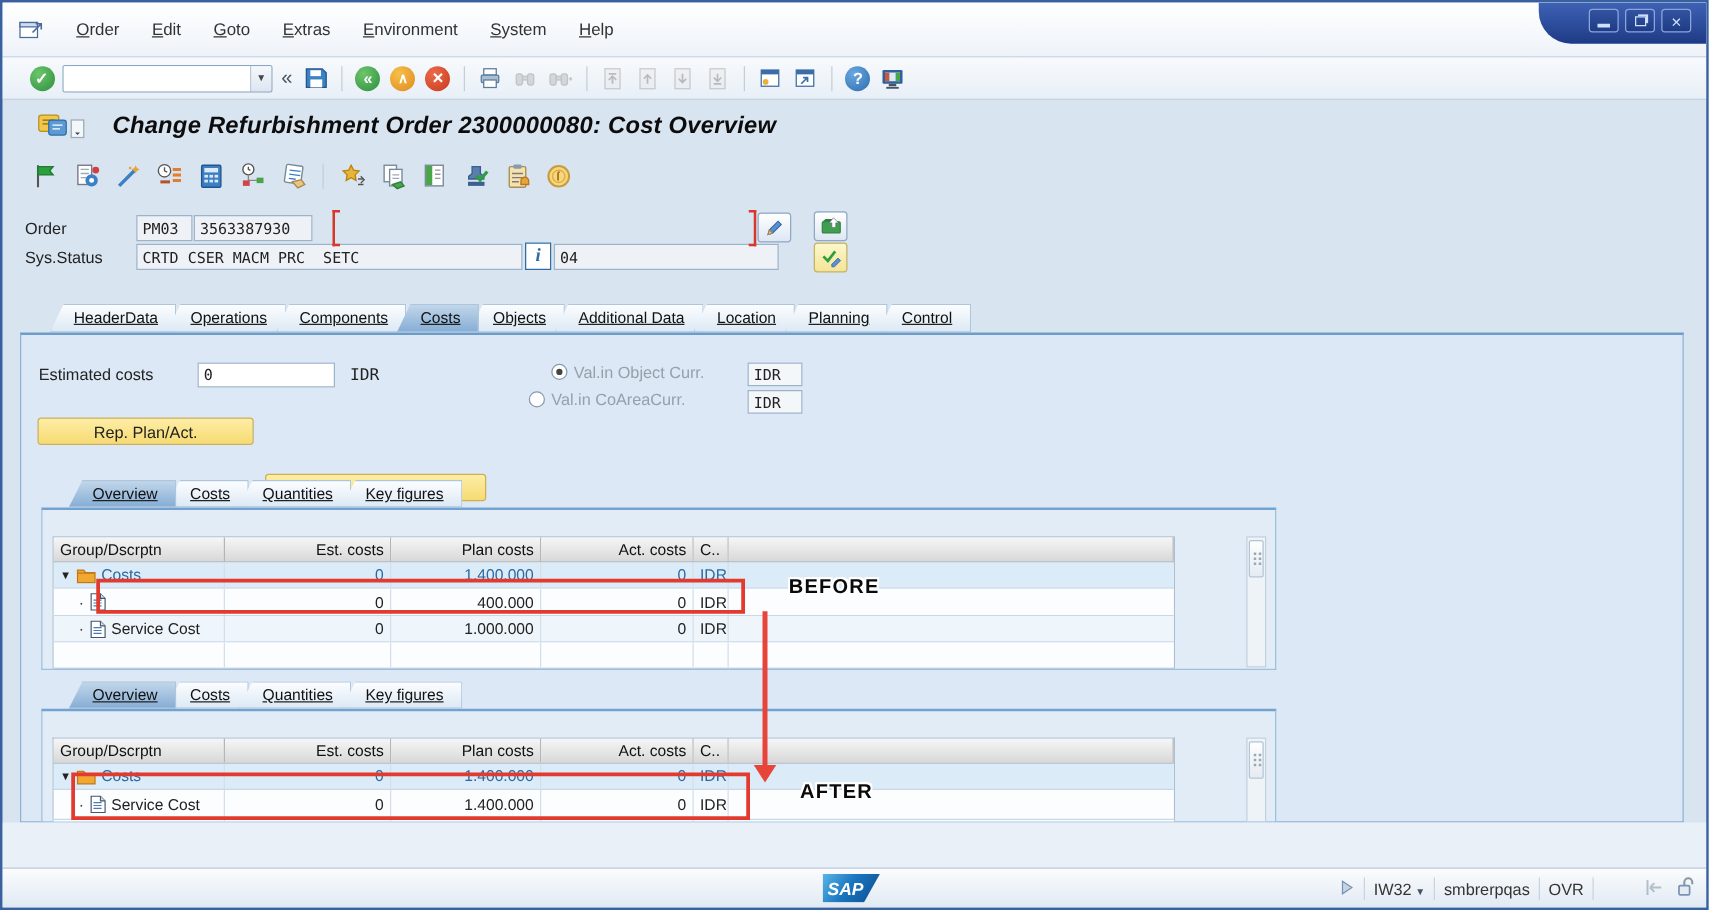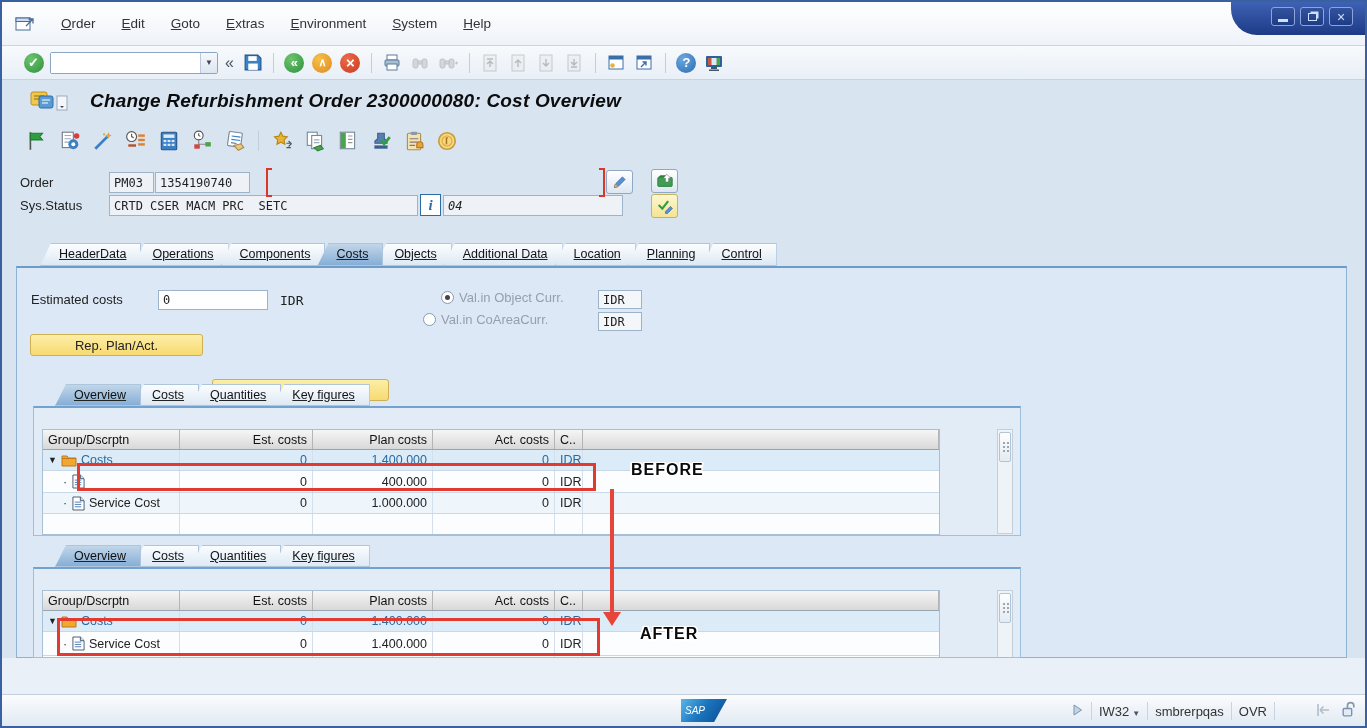--- a/index.html
+++ b/index.html
@@ -126,24 +126,24 @@
                 0 -1.5px 0 #fff, 0 1.5px 0 #fff, -1.5px 0 0 #fff, 1.5px 0 0 #fff; }
   .arrow-line { width:4px; background:#e8453a; }
   .arrow-head { width:0; height:0; border-left:9px solid transparent; border-right:9px solid transparent;
                 border-top:14px solid #e8453a; }
 
   
   .bottom-band { position:absolute; left:0; top:656px; right:0; height:36px; background:#e9f0f7; }
   .statusbar { position:absolute; left:0; top:692px; right:0; height:32px;
                background:linear-gradient(#fbfcfe,#e0e9f2); border-top:1px solid #c3cfdd;
                display:flex; align-items:center; }
-  .sap-logo { position:absolute; left:679px; top:4px; width:46px; height:23px;
+  .sap-logo { position:absolute; left:656px; top:4px; width:46px; height:23px;
               background:linear-gradient(125deg,#5ab6e8 0%,#1b77c0 45%,#0a4a8d 100%);
               clip-path:polygon(0 0,100% 0,72% 100%,0 100%);
-              color:#fff; font-weight:normal; font-style:italic; font-size:10px;
+              color:#fff; font-weight:bold; font-style:italic; font-size:14px;
               display:flex; align-items:center; padding-left:4px; }
   .sb-right { position:absolute; right:8px; top:0; height:32px; display:flex; align-items:center;
               gap:7px; font-size:13px; color:#333; }
   .sb-sep { width:1px; height:18px; background:#c9d4e0; }
   .drop-glyph { font-size:8px; color:#456; margin-left:3px; }
 </style>
 </head>
 <body>
 
 <div class="window">
@@ -400,41 +400,41 @@
       <svg viewBox="0 0 20 20" width="22" height="22">
           <circle cx="10" cy="10" r="7.5" fill="#f7d77a" stroke="#c89c3c" stroke-width="1.5"></circle>
           <circle cx="10" cy="10" r="4.5" fill="none" stroke="#d8ac4c"></circle>
           <path d="M9.5 7v6M9.5 7h1.2" stroke="#a87820" stroke-width="1.4"></path>
         </svg>
     </span>
   </div>
 
   <span class="lbl" style="left:18px; top:173px;">Order</span>
   <span class="field mono" style="left:107px; top:170px; width:45px;">PM03</span>
-  <span class="field mono" style="left:153px; top:170px; width:95px;">1354190740</span>
+  <span class="field mono" style="left:153px; top:170px; width:95px;">3563387930</span>
   <span class="bracket l" style="left:264px; top:166px;"></span>
   <span class="bracket r" style="left:597px; top:166px;"></span>
   <span class="btn-sq" style="left:604px; top:168px;">
     <svg viewBox="0 0 20 20" width="17" height="17">
         <path d="M4 16l1.2-4.2L13.5 3.5l3 3L8.2 14.8z" fill="#5b8fd4" stroke="#36679e"></path>
         <path d="M4 16l4.2-1.2-3-3z" fill="#e8c87a" stroke="#a8885a"></path>
       </svg>
   </span>
   <span class="btn-sq" style="left:649px; top:167px;">
     <svg viewBox="0 0 20 20" width="18" height="18">
         <path d="M2 6l3-2.5h6L13 6z" fill="#2e7e3e"></path>
         <rect x="2" y="6" width="16" height="10" rx="1" fill="#3f9e4f" stroke="#2e7e3e"></rect>
         <path d="M12 2.5l4.5 4.5H14v4h-3.5V7H8z" fill="#fff" stroke="#667" stroke-width="0.6"></path>
       </svg>
   </span>
 
   <span class="lbl" style="left:18px; top:196px;">Sys.Status</span>
   <span class="field mono" style="left:107px; top:193px; width:309px;">CRTD CSER MACM PRC  SETC</span>
   <span class="info-btn" style="left:418px; top:192px;">i</span>
-  <span class="field mono" style="left:441px; top:193px; width:180px;font-style:italic;">04</span>
+  <span class="field mono" style="left:441px; top:193px; width:180px;">04</span>
   <span class="btn-sq yel" style="left:649px; top:192px;">
     <svg viewBox="0 0 20 20" width="18" height="18">
         <path d="M3 9l4 4 6.5-8.5" stroke="#2e9e3e" stroke-width="2.4" fill="none"></path>
         <path d="M10.5 16l5.5-5.5 2.3 2.3-5.5 5.5h-2.3z" fill="#5b8fd4" stroke="#36679e" stroke-width="0.7"></path>
       </svg>
   </span>
 
   <div class="tabstrip" style="left:38px; top:241px;">
     <span class="tab">HeaderData</span>
     <span class="tab">Operations</span>

